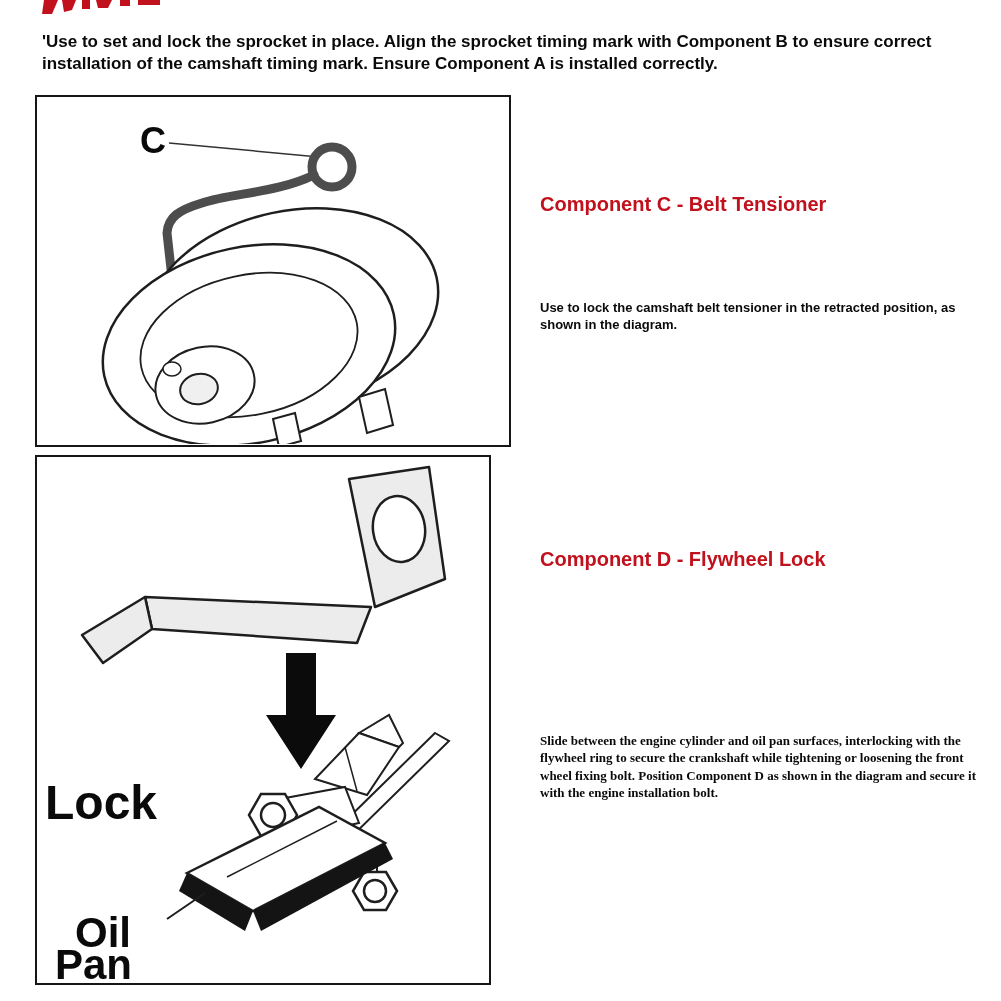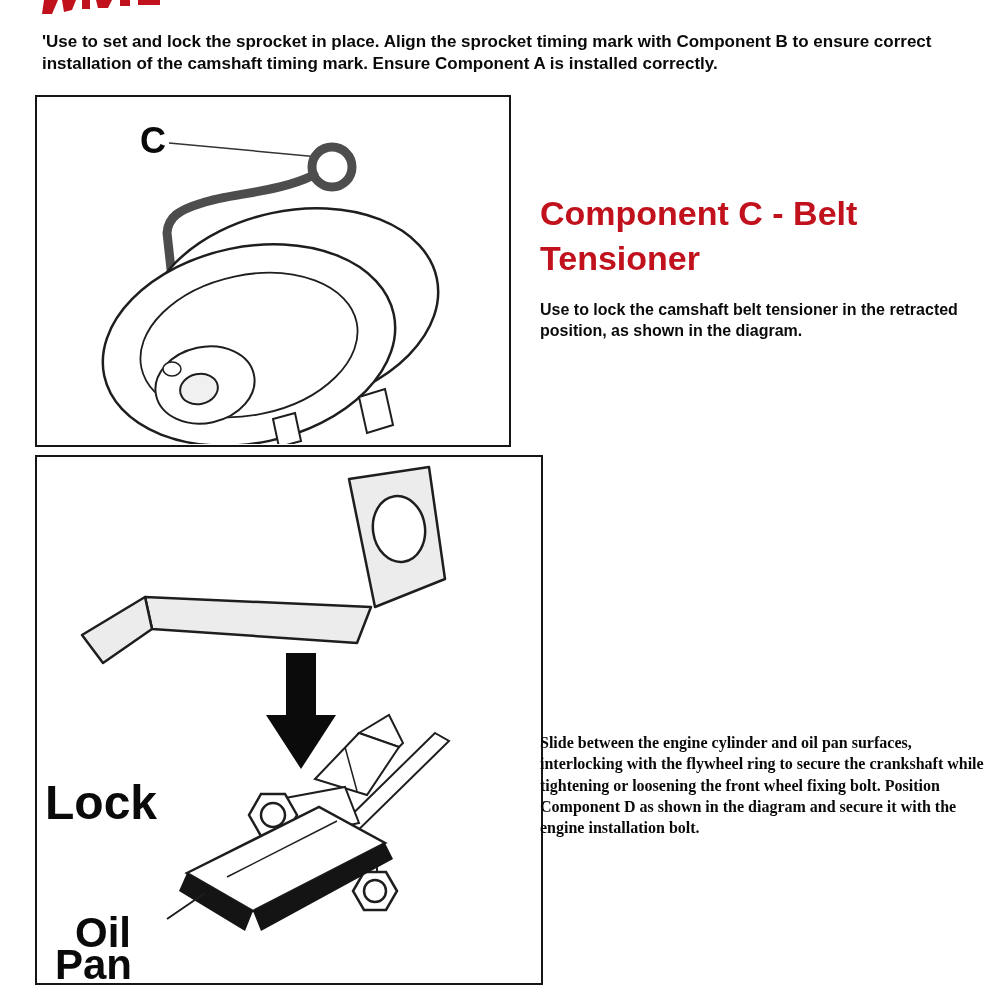--- a/index.html
+++ b/index.html
@@ -16,30 +16,30 @@
   .abs{position:absolute;}
   .intro{
     left:42px;top:14px;width:915px;
     font-size:17px;font-weight:700;line-height:1.3;
     color:var(--ink);
   }
   .panel{
     border:2.5px solid #161616;background:#fff;box-sizing:border-box;
   }
   #panel-c{left:35px;top:95px;width:476px;height:352px;}
-  #panel-d{left:35px;top:455px;width:508px;height:530px;}
+  #panel-d{left:35px;top:455px;width:456px;height:530px;}
   .heading{
     color:var(--accent-red);
-    font-weight:700;font-size:34px;line-height:1.32;
+    font-weight:700;font-size:20px;line-height:1.32;
   }
   #heading-c{left:540px;top:191px;width:452px;}
   #heading-d{left:540px;top:546px;width:452px;}
   .body-text{
     color:var(--ink);
-    font-weight:700;font-size:16px;line-height:1.33;
+    font-weight:700;font-size:13px;line-height:1.33;
     margin:0;
   }
   #body-c{left:540px;top:299px;width:448px;}
   #body-d{left:540px;top:732px;width:452px;font-family:Liberation Serif, serif;}
   svg{display:block;}
   svg text{
     font-family:"Liberation Sans",sans-serif;
     font-weight:700;
     fill:var(--ink);
   }
@@ -136,14 +136,15 @@
       <line x1="130" y1="462" x2="168" y2="436" stroke="#1e1e1e" stroke-width="2"></line>
     </g>
 
     <text x="8" y="362" font-size="48">Lock</text>
     <text x="38" y="490" font-size="42">Oil</text>
     <text x="18" y="522" font-size="42">Pan</text>
   </svg>
 </div>
 
 <div class="abs heading" id="heading-d">
+  <div>Component D - Flywheel Lock</div>
 </div>
 <p class="abs body-text" id="body-d">Slide between the engine cylinder and oil pan surfaces, interlocking with the flywheel ring to secure the crankshaft while tightening or loosening the front wheel fixing bolt. Position Component D as shown in the diagram and secure it with the engine installation bolt.</p>
 
 </body></html>

